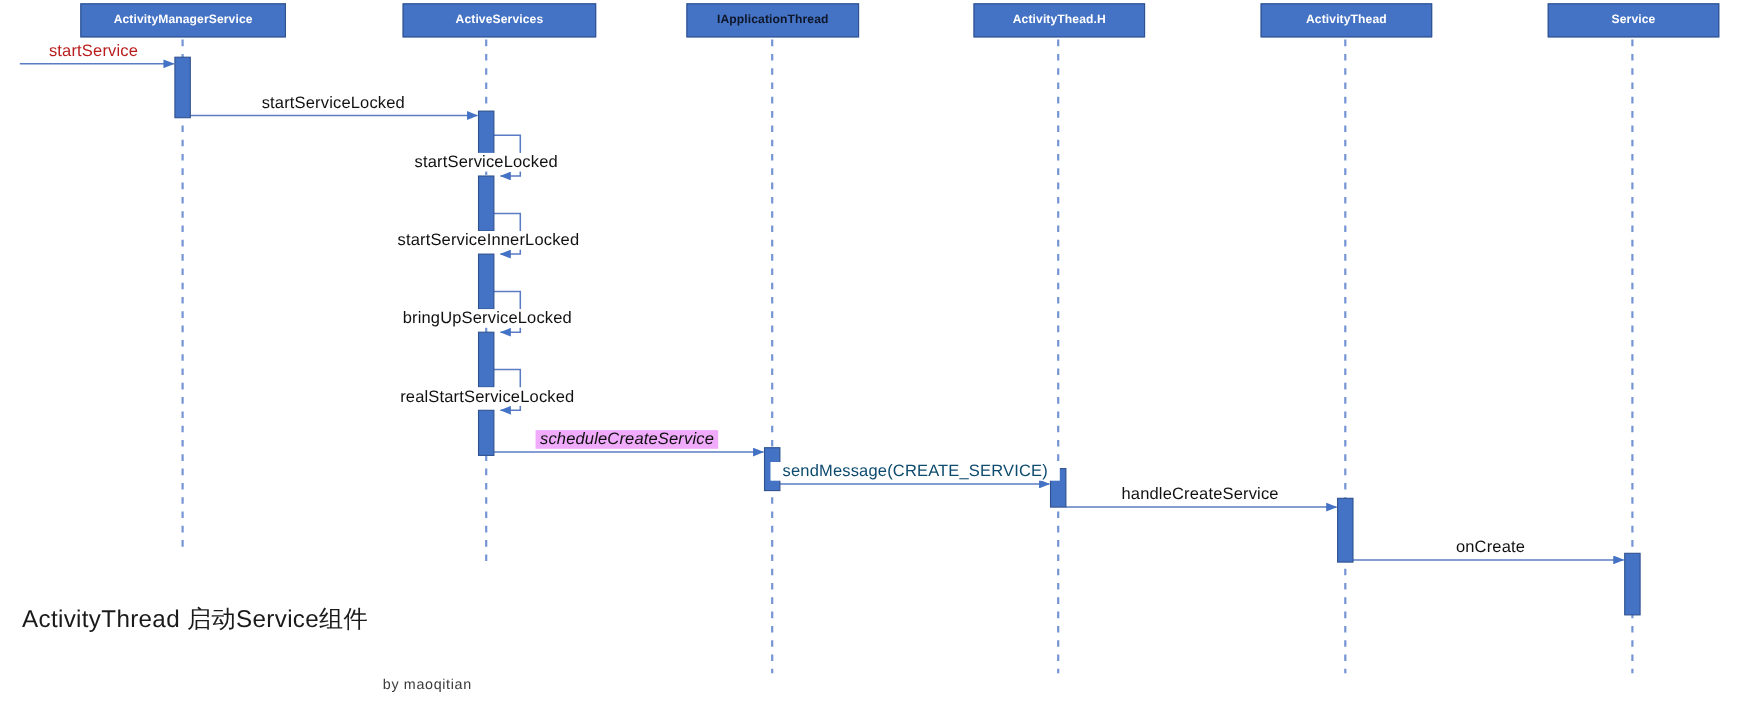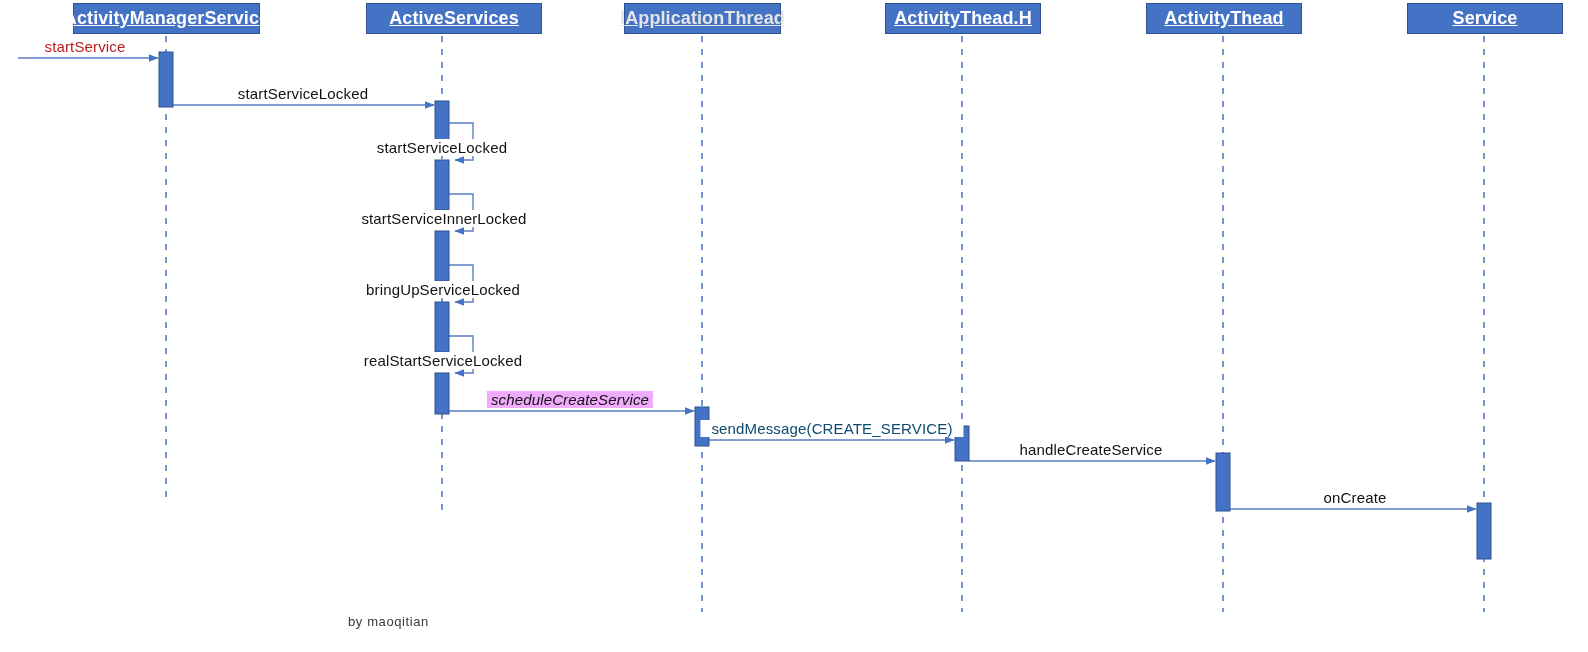--- a/index.html
+++ b/index.html
@@ -24,30 +24,29 @@
     top: 0;
     width: 1588px;
     height: 652px;
   }
   .lifeline-header {
     position: absolute;
     box-sizing: border-box;
     background: #4472C4;
     border: 1px solid #2F528F;
     color: #ffffff;
-    font-size: 18px;
+    font-size: 11px;
     font-weight: bold;
     letter-spacing: 0.1px;
     display: flex;
     align-items: center;
     justify-content: center;
     text-align: center;
     line-height: 1.1;
     white-space: nowrap;
-    text-decoration: underline;
   }
   .msg-label {
     position: absolute;
     font-size: 15px;
     color: #111111;
     white-space: nowrap;
     transform: translate(-50%, -100%);
     letter-spacing: 0.15px;
   }
   .caption {
@@ -133,21 +132,21 @@
       </g>
   </svg>
 
   <div id="headers-group">
       <div class="lifeline-header" style="left: 73px; top: 3px; width: 187px; height: 31px; background: rgb(68, 114, 196); border-color: rgb(47, 82, 143); color: rgb(255, 255, 255);">
         <span>ActivityManagerService</span>
       </div>
       <div class="lifeline-header" style="left: 366px; top: 3px; width: 176px; height: 31px; background: rgb(68, 114, 196); border-color: rgb(47, 82, 143); color: rgb(255, 255, 255);">
         <span>ActiveServices</span>
       </div>
-      <div class="lifeline-header" style="left: 624px; top: 3px; width: 157px; height: 31px; background: rgb(68, 114, 196); border-color: rgb(47, 82, 143); color: #e5e5e5;">
+      <div class="lifeline-header" style="left: 624px; top: 3px; width: 157px; height: 31px; background: rgb(68, 114, 196); border-color: rgb(47, 82, 143); color: #0f172a;">
         <span>IApplicationThread</span>
       </div>
       <div class="lifeline-header" style="left: 885px; top: 3px; width: 156px; height: 31px; background: rgb(68, 114, 196); border-color: rgb(47, 82, 143); color: rgb(255, 255, 255);">
         <span>ActivityThead.H</span>
       </div>
       <div class="lifeline-header" style="left: 1146px; top: 3px; width: 156px; height: 31px; background: rgb(68, 114, 196); border-color: rgb(47, 82, 143); color: rgb(255, 255, 255);">
         <span>ActivityThead</span>
       </div>
       <div class="lifeline-header" style="left: 1407px; top: 3px; width: 156px; height: 31px; background: rgb(68, 114, 196); border-color: rgb(47, 82, 143); color: rgb(255, 255, 255);">
         <span>Service</span>
@@ -159,15 +158,16 @@
       <div class="msg-label" style="left: 442px; top: 156px; color: rgb(17, 17, 17); background: rgb(255, 255, 255); padding: 0px 4px;">startServiceLocked</div>
       <div class="msg-label" style="left: 444px; top: 227px; color: rgb(17, 17, 17); background: rgb(255, 255, 255); padding: 0px 4px; text-align: center;">startServiceInnerLocked</div>
       <div class="msg-label" style="left: 443px; top: 298px; color: rgb(17, 17, 17); background: rgb(255, 255, 255); padding: 0px 4px;">bringUpServiceLocked</div>
       <div class="msg-label" style="left: 443px; top: 369px; color: rgb(17, 17, 17); background: rgb(255, 255, 255); padding: 0px 4px;">realStartServiceLocked</div>
       <div class="msg-label" style="left: 570px; top: 408px; color: rgb(17, 17, 17); background: #f0abfc; padding: 0px 4px; font-style: italic;">scheduleCreateService</div>
       <div class="msg-label" style="left: 832px; top: 437px; color: #0c4a6e; background: rgb(255, 255, 255); padding: 0px 11px;">sendMessage(CREATE_SERVICE)</div>
       <div class="msg-label" style="left: 1091px; top: 458px; color: rgb(17, 17, 17); background: rgb(255, 255, 255); padding: 0px 4px;">handleCreateService</div>
       <div class="msg-label" style="left: 1355px; top: 506px; color: rgb(17, 17, 17); background: rgb(255, 255, 255); padding: 0px 4px;">onCreate</div>
     </div>
 
+  <div class="caption" style="left: 20px; top: 548px;">ActivityThread 启动Service组件</div>
   <div class="credit" style="left: 348px; top: 614px;">by  maoqitian</div>
 
 </div>
 
 </body></html>

